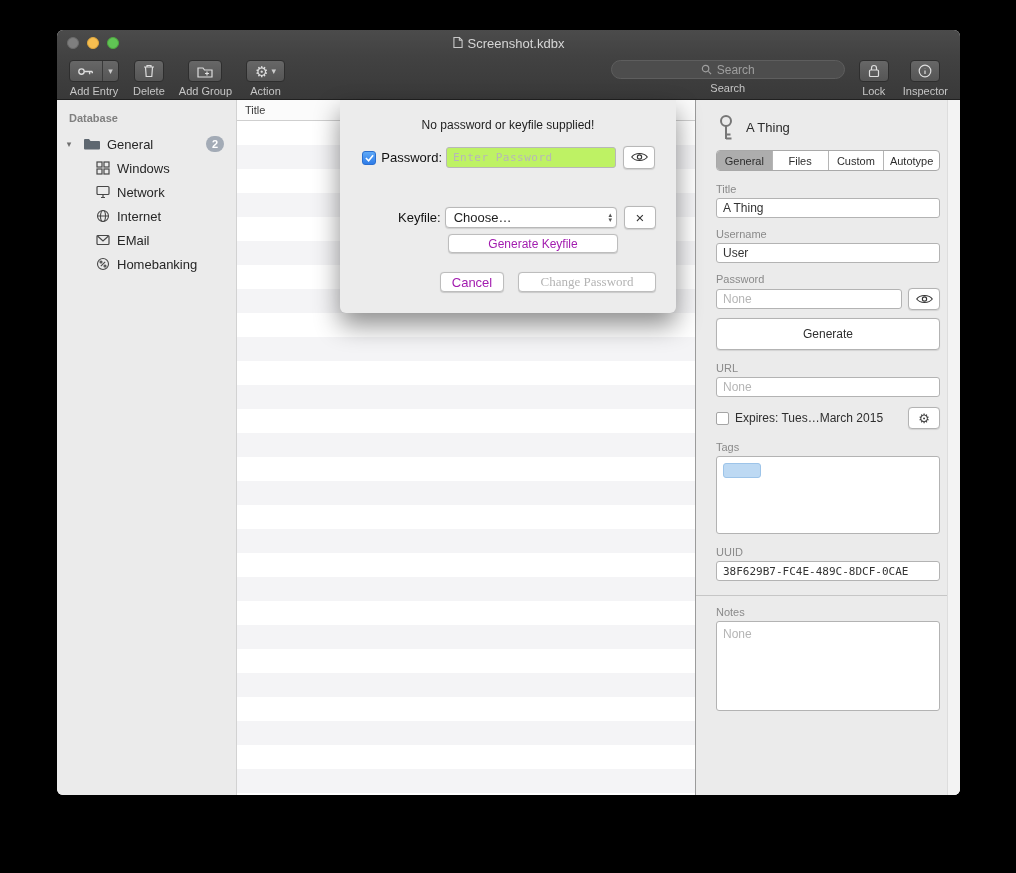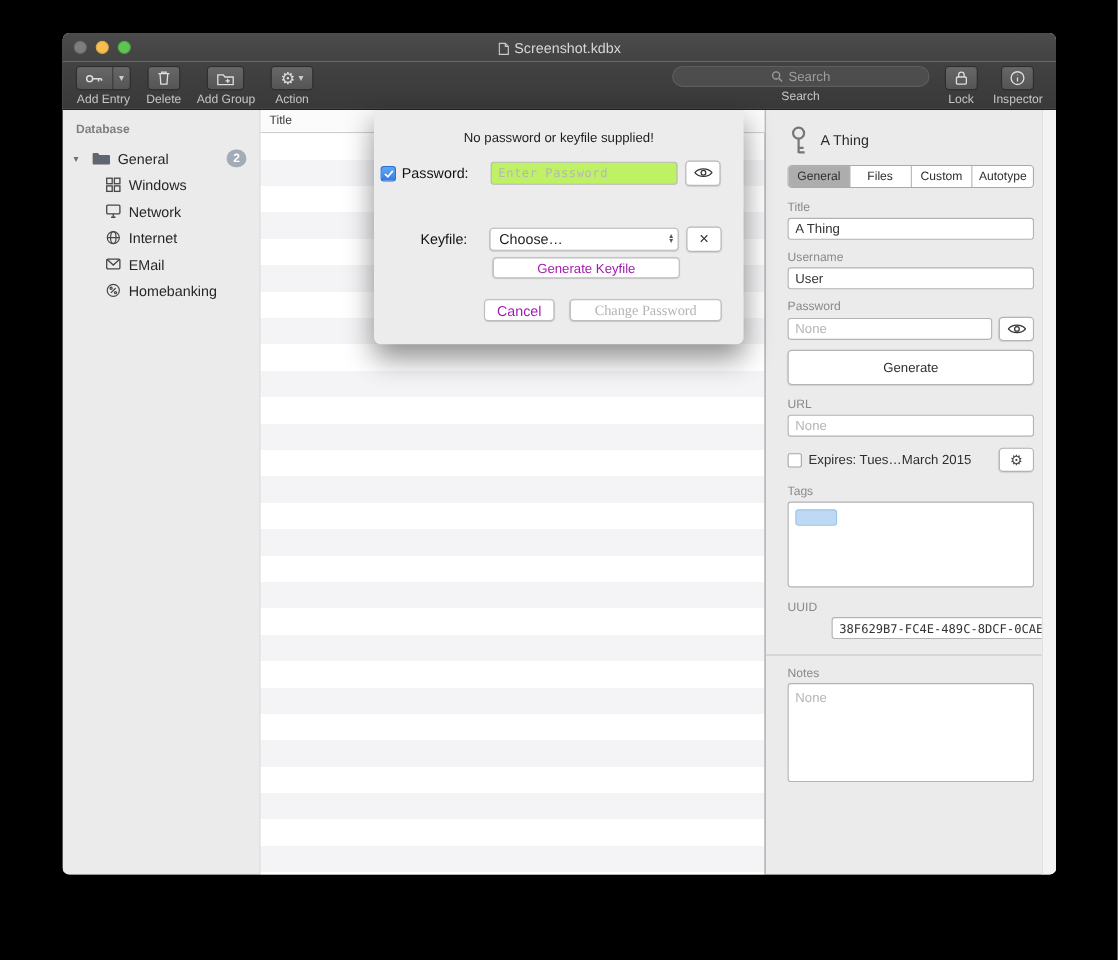--- a/index.html
+++ b/index.html
@@ -8,21 +8,21 @@
   .window{position:absolute;left:57px;top:30px;width:903px;height:765px;border-radius:6px;
           overflow:hidden;background:#ebebeb;box-shadow:0 25px 60px rgba(0,0,0,.55);}
   
   .titlebar{position:absolute;left:0;top:0;right:0;height:26px;
             background:linear-gradient(#4b4b4b,#424242);display:flex;align-items:center;}
   .lights{position:absolute;left:10px;top:7px;display:flex;gap:8px;}
   .light{width:12px;height:12px;border-radius:50%;box-sizing:border-box;}
   .light.close{background:#7e7e7e;border:1px solid #6b6b6b;}
   .light.min{background:#f6be50;border:1px solid #dfa73d;}
   .light.zoom{background:#60c454;border:1px solid #4ea73f;}
-  .titletext{margin:0 auto;display:flex;align-items:flex-end;gap:5px;color:#d6d6d6;font-size:13px;}
+  .titletext{margin:0 auto;display:flex;align-items:flex-start;gap:5px;color:#d6d6d6;font-size:13px;}
   .toolbar{position:absolute;left:0;top:26px;right:0;height:44px;
            background:linear-gradient(#424242,#393939);border-bottom:1px solid #202020;
            display:flex;align-items:flex-start;padding:4px 12px 0;box-sizing:border-box;gap:14px;}
   .titem{display:flex;flex-direction:column;align-items:center;gap:3px;}
   .tbtn{height:22px;background:linear-gradient(#676767,#555);border:1px solid #2e2e2e;
         border-radius:4px;display:flex;align-items:center;justify-content:center;
         color:#dedede;padding:0 8px;box-sizing:border-box;}
   .tbtn svg{stroke:#dedede;fill:none;}
   .tbtn.segmented{padding:0;}
   .seg-main{padding:0 7px;border-right:1px solid #3a3a3a;display:flex;align-items:center;height:100%;}
@@ -58,21 +58,21 @@
   .sortcaret{font-size:9px;font-weight:700;color:#777;}
   .col2{flex:1;display:flex;align-items:center;padding-left:6px;overflow:hidden;white-space:nowrap;}
   .rows{position:absolute;top:21px;left:0;right:0;bottom:0;
         background:repeating-linear-gradient(to bottom,#fff 0 24px,#f4f4f6 24px 48px);}
   
   .sheet{position:absolute;left:283px;top:70px;width:336px;height:213px;background:#ececec;
          border-radius:0 0 6px 6px;box-shadow:0 12px 26px rgba(0,0,0,.45);z-index:40;}
   .sheetmsg{position:absolute;top:18px;left:0;right:0;text-align:center;font-size:12px;color:#1e1e1e;}
   .srow{position:absolute;left:20px;right:20px;display:flex;align-items:center;height:22px;}
   .slabel{width:86px;display:flex;justify-content:flex-end;align-items:flex-end;gap:5px;
-          font-size:13px;color:#111;padding-right:20px;box-sizing:border-box;white-space:nowrap;}
+          font-size:13px;color:#111;padding-right:4px;box-sizing:border-box;white-space:nowrap;}
   .cb-on{width:14px;height:14px;border-radius:3px;background:linear-gradient(#5fa9f7,#2e7ce8);
          border:1px solid #2a6fd0;display:flex;align-items:center;justify-content:center;
          box-sizing:border-box;flex:none;}
   .sinput{width:170px;height:21px;border:1px solid #b8b8b8;border-radius:3px;padding:0 6px;
           box-sizing:border-box;background:#bef264;font-family:"DejaVu Sans Mono",monospace;
           font-size:11px;color:#333;letter-spacing:.5px;}
   .sinput::placeholder{color:#b7b7b7;}
   .smallbtn{width:30px;height:21px;background:#fff;border:1px solid #b8b8b8;border-radius:4px;
             display:flex;align-items:center;justify-content:center;margin-left:7px;flex:none;
             box-shadow:0 .5px 1px rgba(0,0,0,.12);}
@@ -120,21 +120,21 @@
            font-size:12px;color:#2e2e2e;display:flex;align-items:center;justify-content:center;
            margin-bottom:12px;box-sizing:border-box;box-shadow:0 .5px 1px rgba(0,0,0,.1);}
   .exprow{display:flex;align-items:center;gap:6px;margin-bottom:12px;font-size:12px;color:#2e2e2e;}
   .cb-off{width:13px;height:13px;border:1px solid #a5a5a5;border-radius:2px;background:#fff;
           box-sizing:border-box;flex:none;}
   .exprow .ibtn{margin-left:auto;}
   .tagsbox{height:78px;background:#fff;border:1px solid #b3b3b3;border-radius:3px;
            margin-bottom:12px;padding:6px;box-sizing:border-box;}
   .chip{display:inline-block;width:36px;height:13px;background:#bdd9f3;border:1px solid #9dc4e9;
         border-radius:3px;}
-  .mono{font-family:"DejaVu Sans Mono",monospace;font-size:11px;white-space:nowrap;overflow:hidden;margin-left:40px;}
+  .mono{font-family:"DejaVu Sans Mono",monospace;font-size:11px;white-space:nowrap;overflow:hidden;}
   .ihr{border-top:1px solid #c6c6c6;margin:4px -20px 10px;}
   .notes{height:90px;background:#fff;border:1px solid #b3b3b3;border-radius:3px;width:100%;
          box-sizing:border-box;padding:5px 6px;font-size:12px;font-family:inherit;resize:none;
          color:#333;display:block;}
   .notes::placeholder{color:#b5b5b5;}
 </style>
 </head>
 <body>
 
 <div class="window">

